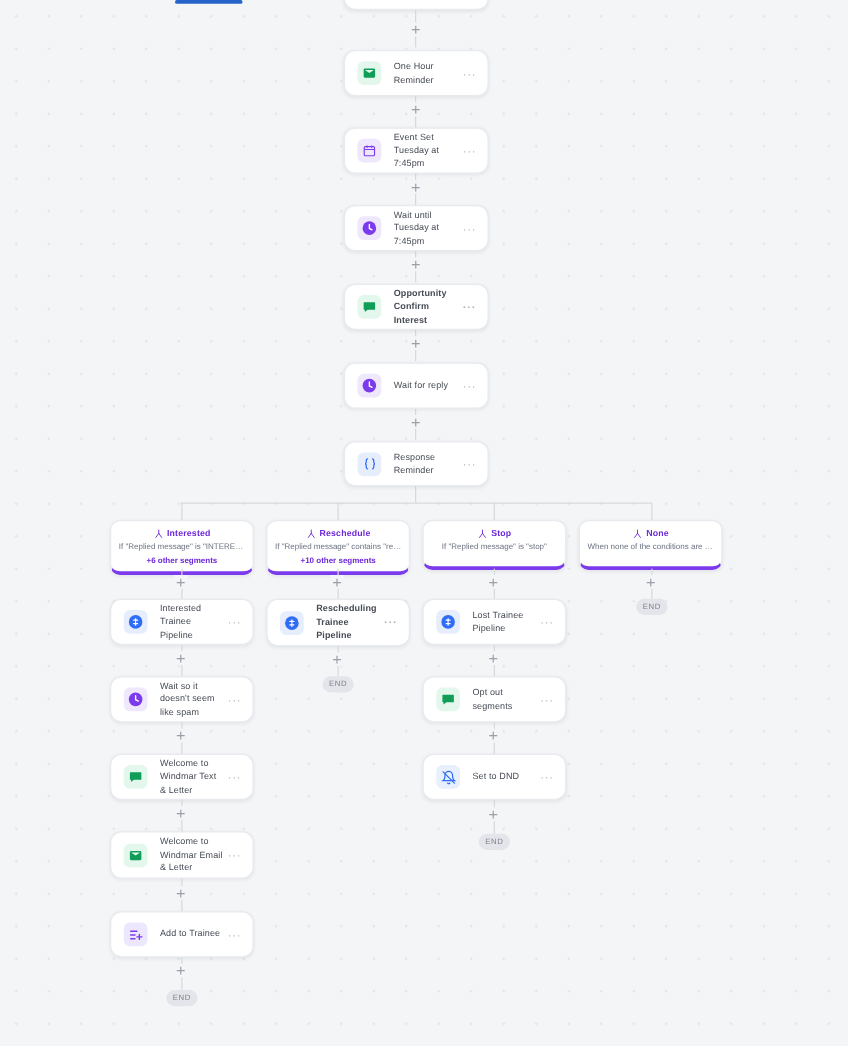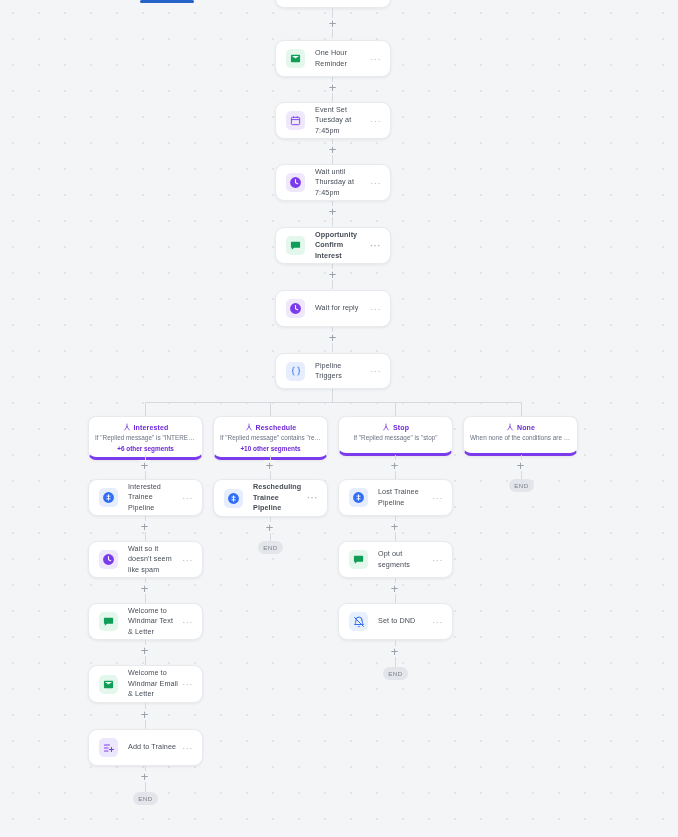--- a/index.html
+++ b/index.html
@@ -171,21 +171,21 @@
     <span class="dots">···</span>
   </div>
 
   <div class="node" style="left:275px; top:164px; width:116px; height:37px;">
     <span class="icon ic-purple">
       <svg width="13" height="13" viewBox="0 0 24 24">
           <circle cx="12" cy="12" r="10" fill="#7c3aed"></circle>
         <path d="M12 6.5v6l4 2" stroke="#fff" stroke-width="2" fill="none" stroke-linecap="round"></path>
         </svg>
     </span>
-    <span class="label">Wait until Thursday at 7:45pm</span>
+    <span class="label">Wait until Tuesday at 7:45pm</span>
     <span class="dots">···</span>
   </div>
 
   <div class="node" style="left:275px; top:227px; width:116px; height:37px;font-weight:bold;">
     <span class="icon ic-green">
       <svg width="11" height="11" viewBox="0 0 24 24" fill="#0f9d58">
         <path d="M3 4h18a1 1 0 011 1v11a1 1 0 01-1 1H9l-5 4v-4H3a1 1 0 01-1-1V5a1 1 0 011-1z"></path>
         </svg>
     </span>
     <span class="label">Opportunity Confirm Interest</span>
@@ -203,21 +203,21 @@
     <span class="dots">···</span>
   </div>
 
   <div class="node" style="left:275px; top:353px; width:116px; height:36px;">
     <span class="icon ic-blue">
       <svg width="12" height="12" viewBox="0 0 24 24" fill="none" stroke="#2f6df6" stroke-width="2" stroke-linecap="round">
         <path d="M8 4c-2 0-2 3-2 4s0 4-2 4c2 0 2 3 2 4s0 4 2 4"></path>
         <path d="M16 4c2 0 2 3 2 4s0 4 2 4c-2 0-2 3-2 4s0 4-2 4"></path>
         </svg>
     </span>
-    <span class="label">Pipeline Triggers</span>
+    <span class="label">Response Reminder</span>
     <span class="dots">···</span>
   </div>
 
   <div class="branch" style="left:88px; top:416px; width:115px;">
     <div class="bhead">
       <span>
         <svg width="8" height="8" viewBox="0 0 24 24" fill="none" stroke="#6d28d9" stroke-width="2.2" stroke-linecap="round">
           <path d="M12 3v8M12 11L5 21M12 11l7 10"></path>
           </svg>
       </span>

